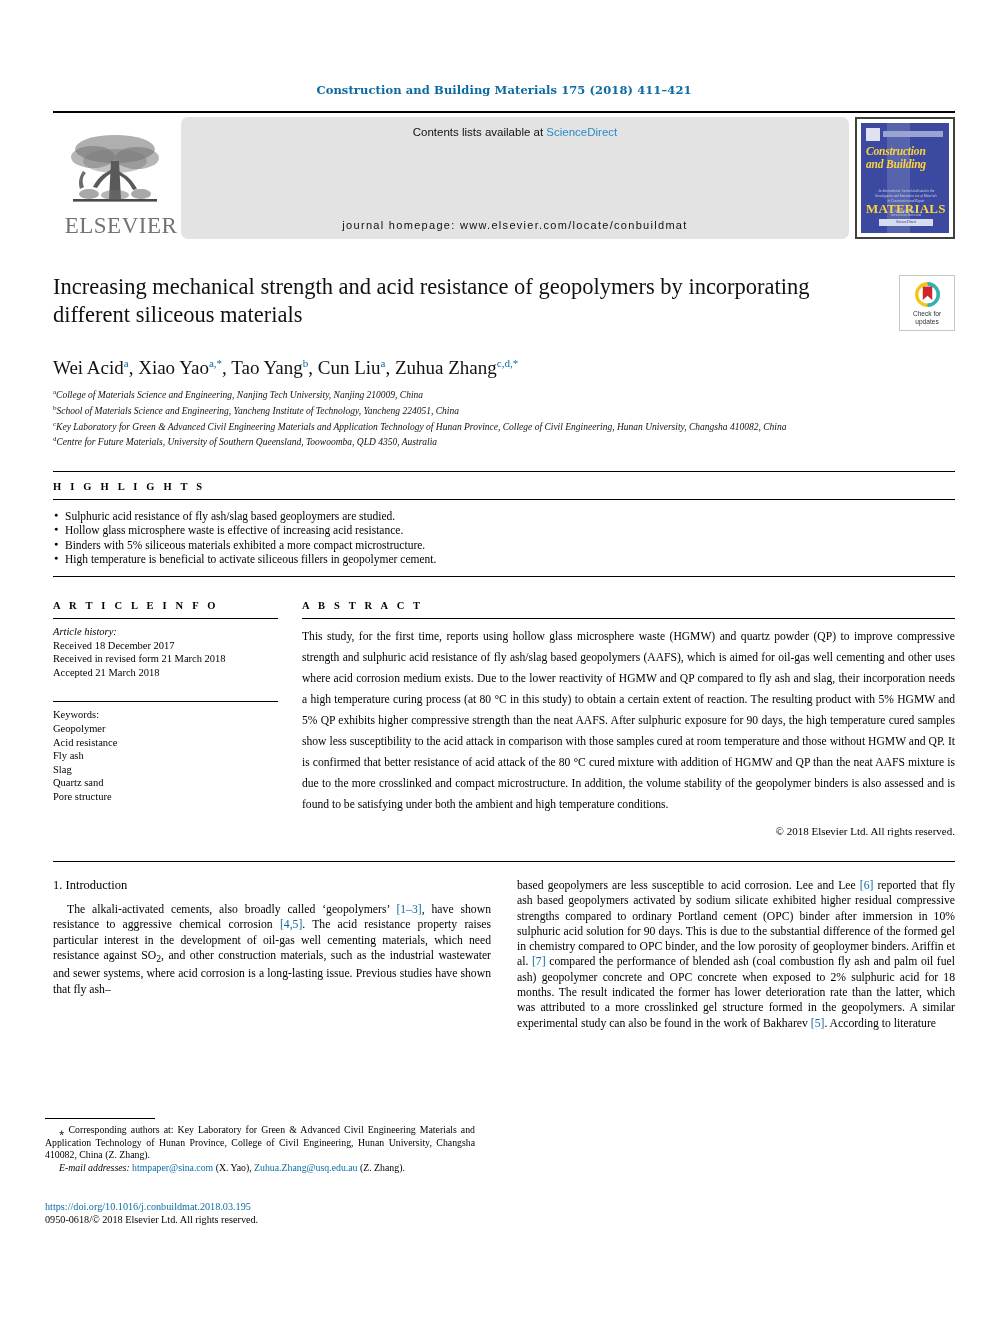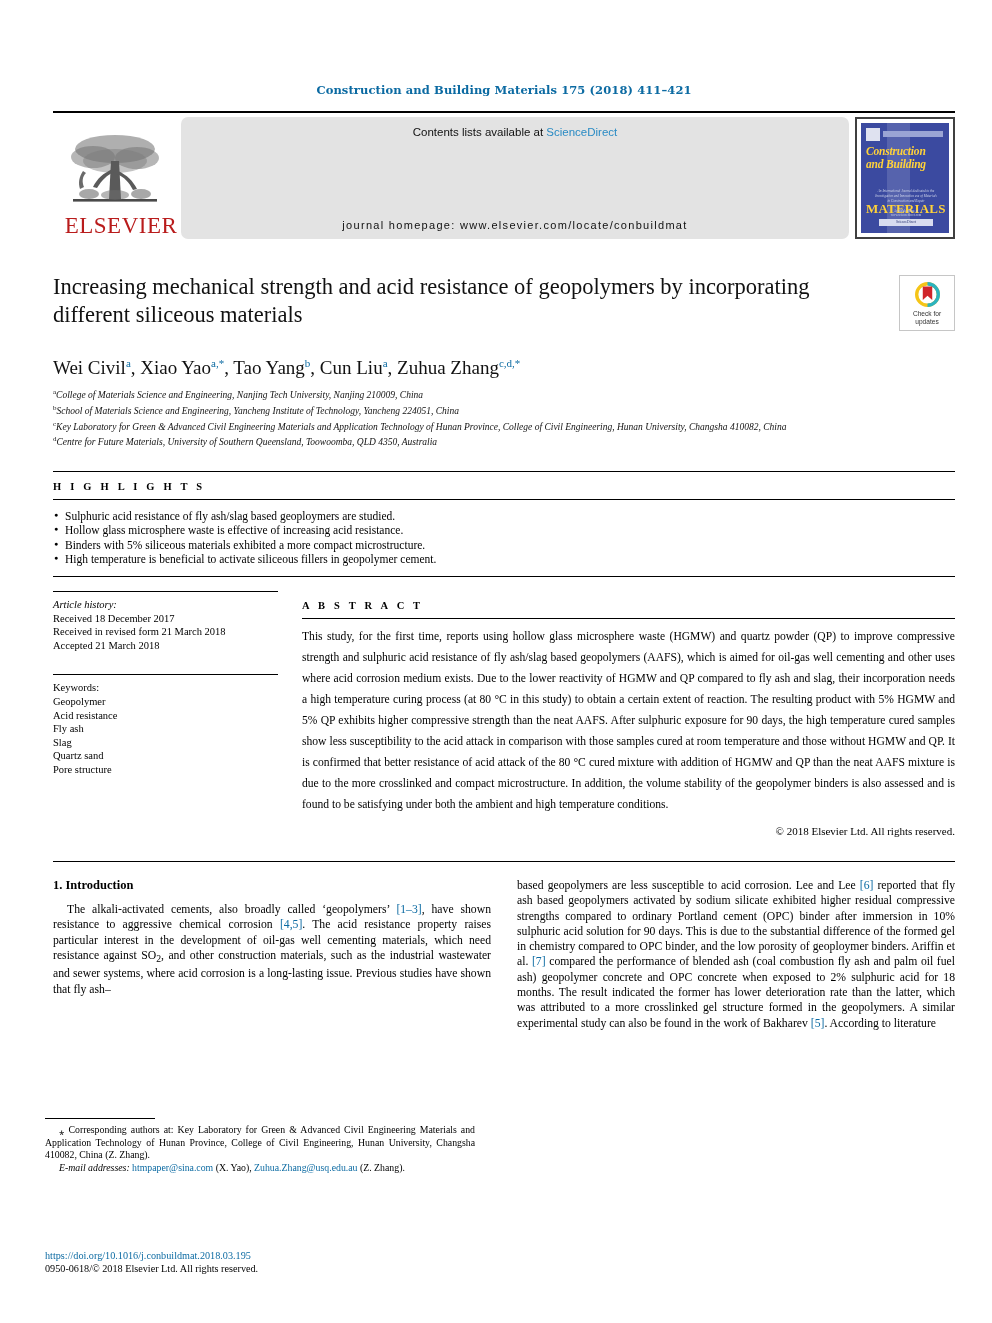--- a/index.html
+++ b/index.html
@@ -45,21 +45,21 @@
     flex: 0 0 124px;
     display: flex;
     flex-direction: column;
     align-items: center;
     justify-content: flex-end;
     padding-bottom: 2px;
   }
   .tree-svg { display:block; }
   .elsevier-word {
     font-family: "Liberation Serif", serif;
-    color: #b91c1c;
+    color: #737373;
     font-size: 23px;
     letter-spacing: .5px;
     line-height: 1;
     margin-top: 1px;
     margin-left: 12px;
   }
   .banner {
     flex: 1 1 auto;
     background: #e3e3e3;
     display: flex;
@@ -298,21 +298,21 @@
   }
   .body-cols {
     margin: 0 45px;
     display: flex;
     gap: 26px;
     padding-top: 16px;
   }
   .bcol { flex: 1 1 0; min-width: 0; }
   .sec-head {
     font-family: "Liberation Serif", serif;
-    font-weight: bold;
+    font-weight: normal;
     font-size: 12.5px;
     margin: 0 0 9px 0;
   }
   .btext {
     font-family: "Liberation Serif", serif;
     font-size: 11.7px;
     line-height: 15.3px;
     text-align: justify;
     text-indent: 14px;
     margin: 0;
@@ -337,21 +337,21 @@
     font-size: 9.8px;
     line-height: 12.6px;
     text-align: justify;
   }
   .fn-text .ind { text-indent: 14px; display: block; }
   .fn-text .it { font-style: italic; }
   .mailto { color: #0b6aa2; }
   .doi-block {
     position: absolute;
     left: 45px;
-    top: 1249px;
+    top: 1200px;
     width: 430px;
     font-family: "Liberation Serif", serif;
     font-size: 10.2px;
     line-height: 13.4px;
   }
   .doi-link { color: #0b6aa2; }
 </style>
 </head>
 <body>
 
@@ -416,21 +416,21 @@
         <path d="M13 8 h14 v20 l-7 -6 l-7 6 Z" fill="#d0252b"></path>
       </svg>
       <div class="cap">
         <span>Check for</span><br>
         <span>updates</span>
       </div>
     </div>
   </div>
 
   <div class="authors">
-    <span><span>Wei Civil</span><sup>a</sup></span><span>, </span><span><span>Xiao Yao</span><sup>a,*</sup></span><span>, </span><span><span>Tao Yang</span><sup>b</sup></span><span>, </span><span><span>Cun Liu</span><sup>a</sup></span><span>, </span><span><span>Zuhua Zhang</span><sup>c,d,*</sup></span>
+    <span><span>Wei Acid</span><sup>a</sup></span><span>, </span><span><span>Xiao Yao</span><sup>a,*</sup></span><span>, </span><span><span>Tao Yang</span><sup>b</sup></span><span>, </span><span><span>Cun Liu</span><sup>a</sup></span><span>, </span><span><span>Zuhua Zhang</span><sup>c,d,*</sup></span>
   </div>
 
   <div class="affils">
     <div><sup>a</sup><span>College of Materials Science and Engineering, Nanjing Tech University, Nanjing 210009, China</span></div>
     <div><sup>b</sup><span>School of Materials Science and Engineering, Yancheng Institute of Technology, Yancheng 224051, China</span></div>
     <div><sup>c</sup><span>Key Laboratory for Green &amp; Advanced Civil Engineering Materials and Application Technology of Hunan Province, College of Civil Engineering, Hunan University, Changsha 410082, China</span></div>
     <div><sup>d</sup><span>Centre for Future Materials, University of Southern Queensland, Toowoomba, QLD 4350, Australia</span></div>
   </div>
 
   <div class="section-rule-top"></div>
@@ -441,20 +441,21 @@
       <li>Sulphuric acid resistance of fly ash/slag based geoploymers are studied.</li>
       <li>Hollow glass microsphere waste is effective of increasing acid resistance.</li>
       <li>Binders with 5% siliceous materials exhibited a more compact microstructure.</li>
       <li>High temperature is beneficial to activate siliceous fillers in geopolymer cement.</li>
     </ul>
     <div class="hl-bottom-rule"></div>
   </div>
 
   <div class="info-abs">
     <div class="col-info">
+      <div class="sec-label">A R T I C L E   I N F O</div>
       <div class="rule-1"></div>
       <div class="info-body">
         <div class="it">Article history:</div>
         <div>Received 18 December 2017</div>
         <div>Received in revised form 21 March 2018</div>
         <div>Accepted 21 March 2018</div>
       </div>
       <div class="kw-rule"></div>
       <div class="kw-body">
         <div class="it">Keywords:</div>

